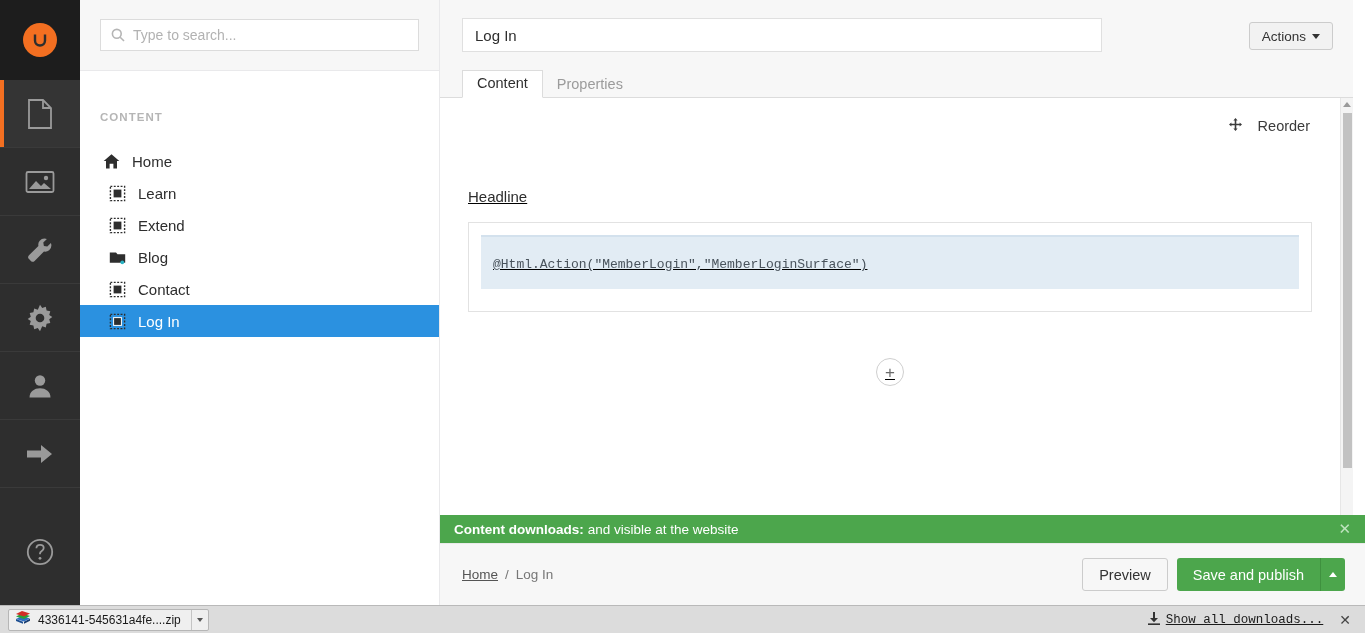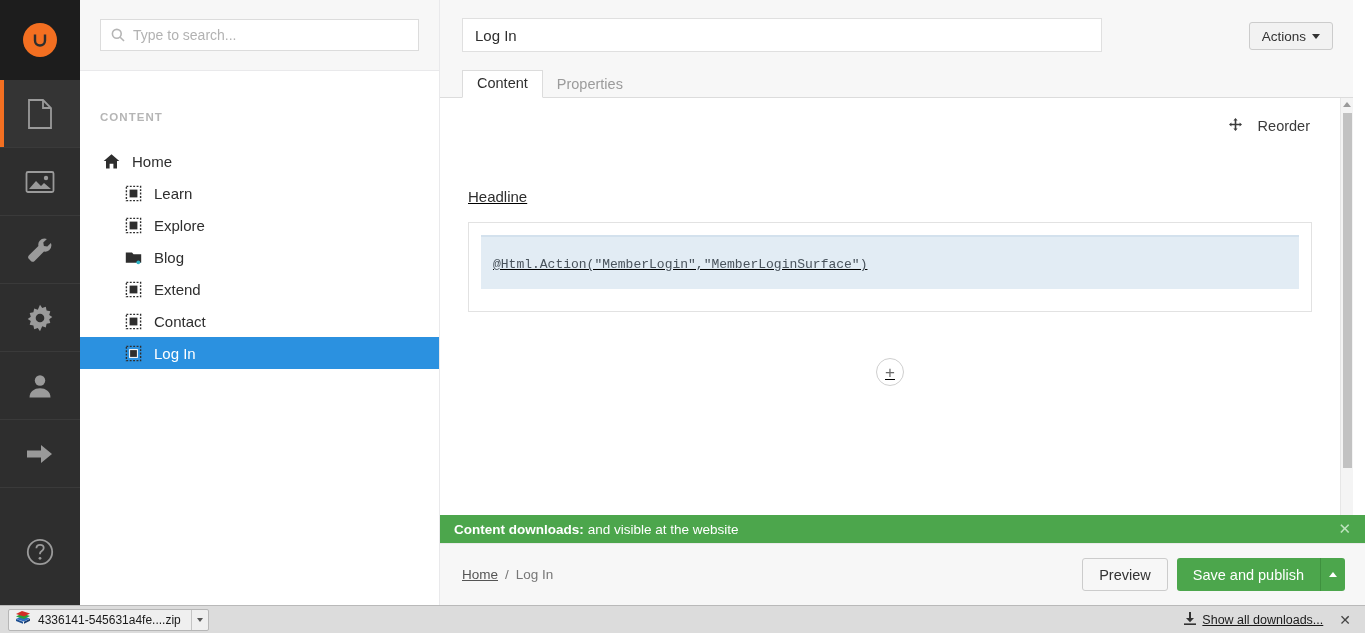--- a/index.html
+++ b/index.html
@@ -95,21 +95,21 @@
     font-size: 15px;
     color: #2e2e2e;
     cursor: pointer;
   }
   .tree-node .tn-icon {
     width: 22px; display: flex; align-items: center; justify-content: center;
     margin-right: 10px;
   }
   .tree-node .tn-icon svg { display: block; }
   .tree-node.lvl0 { padding-left: 20px; }
-  .tree-node.lvl1 { padding-left: 42px; }
+  .tree-node.lvl1 { padding-left: 26px; }
   .tree-node.selected {
     background: #2b91e0;
     color: #ffffff;
   }
   .tree-node.selected .tn-icon svg { fill: #ffffff; stroke: #ffffff; }
 
   
   #editor {
     position: absolute; left: 440px; top: 0;
     right: 0; height: 605px;
@@ -350,21 +350,21 @@
   #dl-right {
     margin-left: auto;
     display: flex; align-items: center; gap: 16px;
     padding-right: 6px;
   }
   #show-all {
     display: flex; align-items: center; gap: 6px;
     font-size: 12.5px; color: #1a1a1a;
     cursor: pointer;
   }
-  #show-all .sa-text { text-decoration: underline; }
+  #show-all .sa-text { text-decoration: underline; font-family: Liberation Mono, monospace; }
   #dl-close { font-size: 14px; color: #444; cursor: pointer; }
   .rar-icon { display: block; }
 </style>
 </head>
 <body>
 
 <div id="app">
 
   <div id="rail">
 
@@ -472,39 +472,30 @@
           </span>
           <span>Learn</span>
         </div>
         <div class="tree-node lvl1">
           <span class="tn-icon">
             <svg width="17" height="17" viewBox="0 0 17 17">
               <rect x="1.4" y="1.4" width="14.2" height="14.2" fill="none" stroke="#2e2e2e" stroke-width="1.4" stroke-dasharray="1.9 1.5"></rect>
               <rect x="4.6" y="4.6" width="7.8" height="7.8" fill="#2e2e2e"></rect>
             </svg>
           </span>
-          <span>Explore</span>
+          <span>Extend</span>
         </div>
         <div class="tree-node lvl1">
           <span class="tn-icon">
             <svg width="17" height="17" viewBox="0 0 17 17">
               <path d="M0.8 3.4 h6.2 l1.5 1.8 h7.7 v8.6 h-15.4 z" fill="#2e2e2e"></path>
               <circle cx="13.3" cy="13.3" r="1.9" fill="#2bb3c4"></circle>
             </svg>
           </span>
           <span>Blog</span>
-        </div>
-        <div class="tree-node lvl1">
-          <span class="tn-icon">
-            <svg width="17" height="17" viewBox="0 0 17 17">
-              <rect x="1.4" y="1.4" width="14.2" height="14.2" fill="none" stroke="#2e2e2e" stroke-width="1.4" stroke-dasharray="1.9 1.5"></rect>
-              <rect x="4.6" y="4.6" width="7.8" height="7.8" fill="#2e2e2e"></rect>
-            </svg>
-          </span>
-          <span>Extend</span>
         </div>
         <div class="tree-node lvl1">
           <span class="tn-icon">
             <svg width="17" height="17" viewBox="0 0 17 17">
               <rect x="1.4" y="1.4" width="14.2" height="14.2" fill="none" stroke="#2e2e2e" stroke-width="1.4" stroke-dasharray="1.9 1.5"></rect>
               <rect x="4.6" y="4.6" width="7.8" height="7.8" fill="#2e2e2e"></rect>
             </svg>
           </span>
           <span>Contact</span>
         </div>

